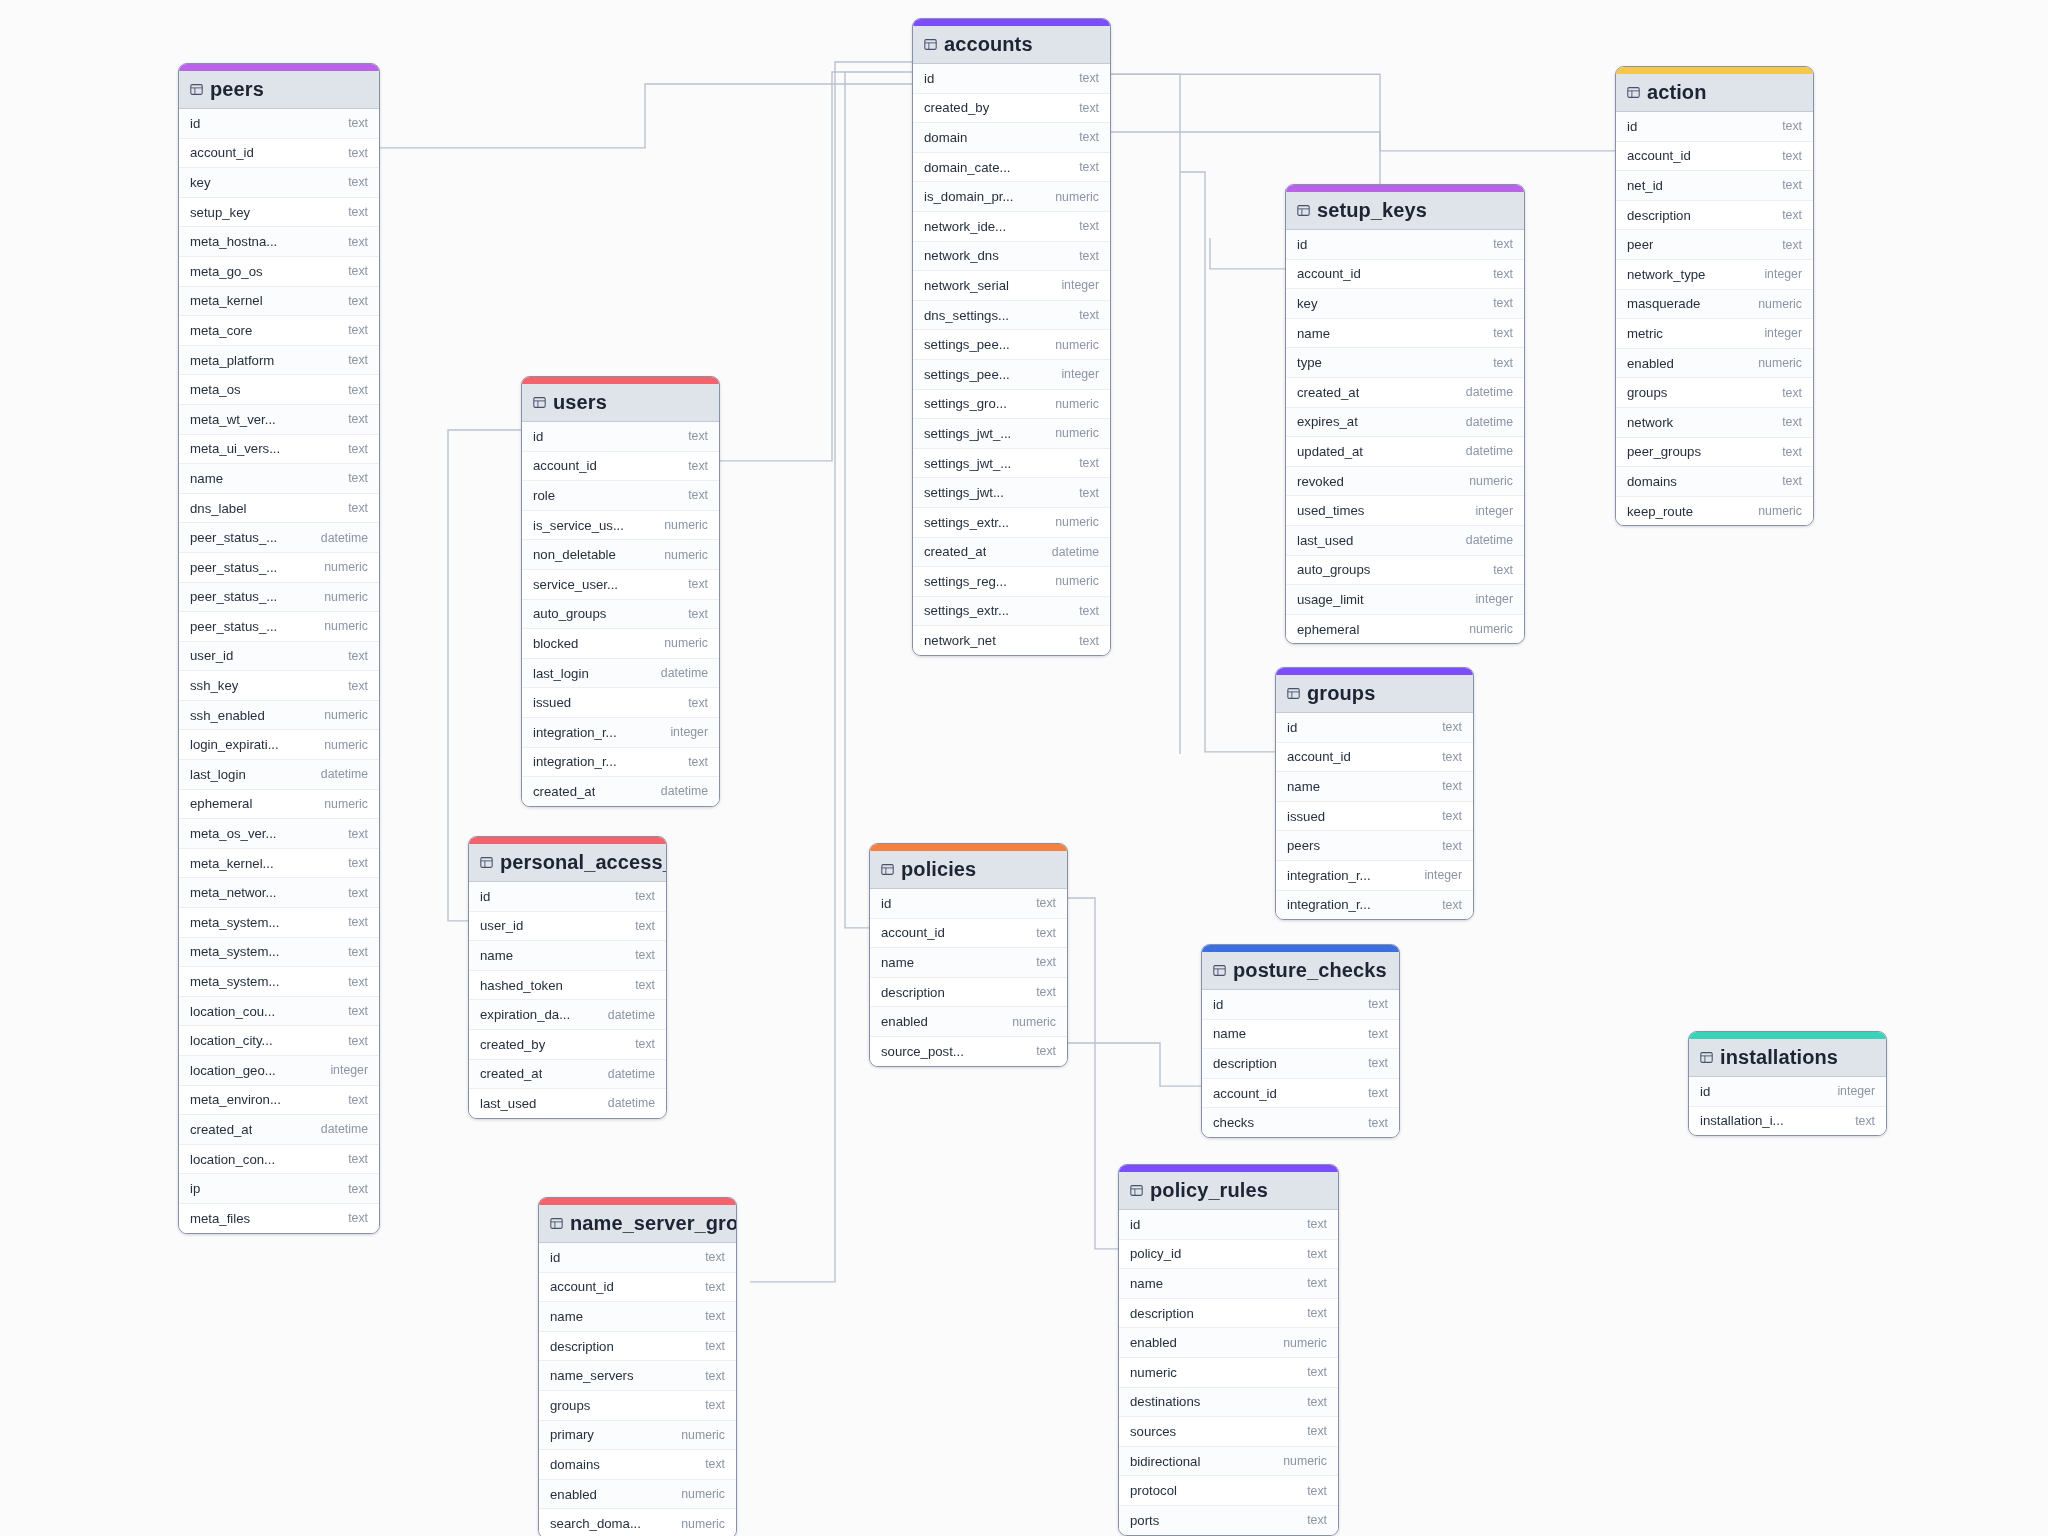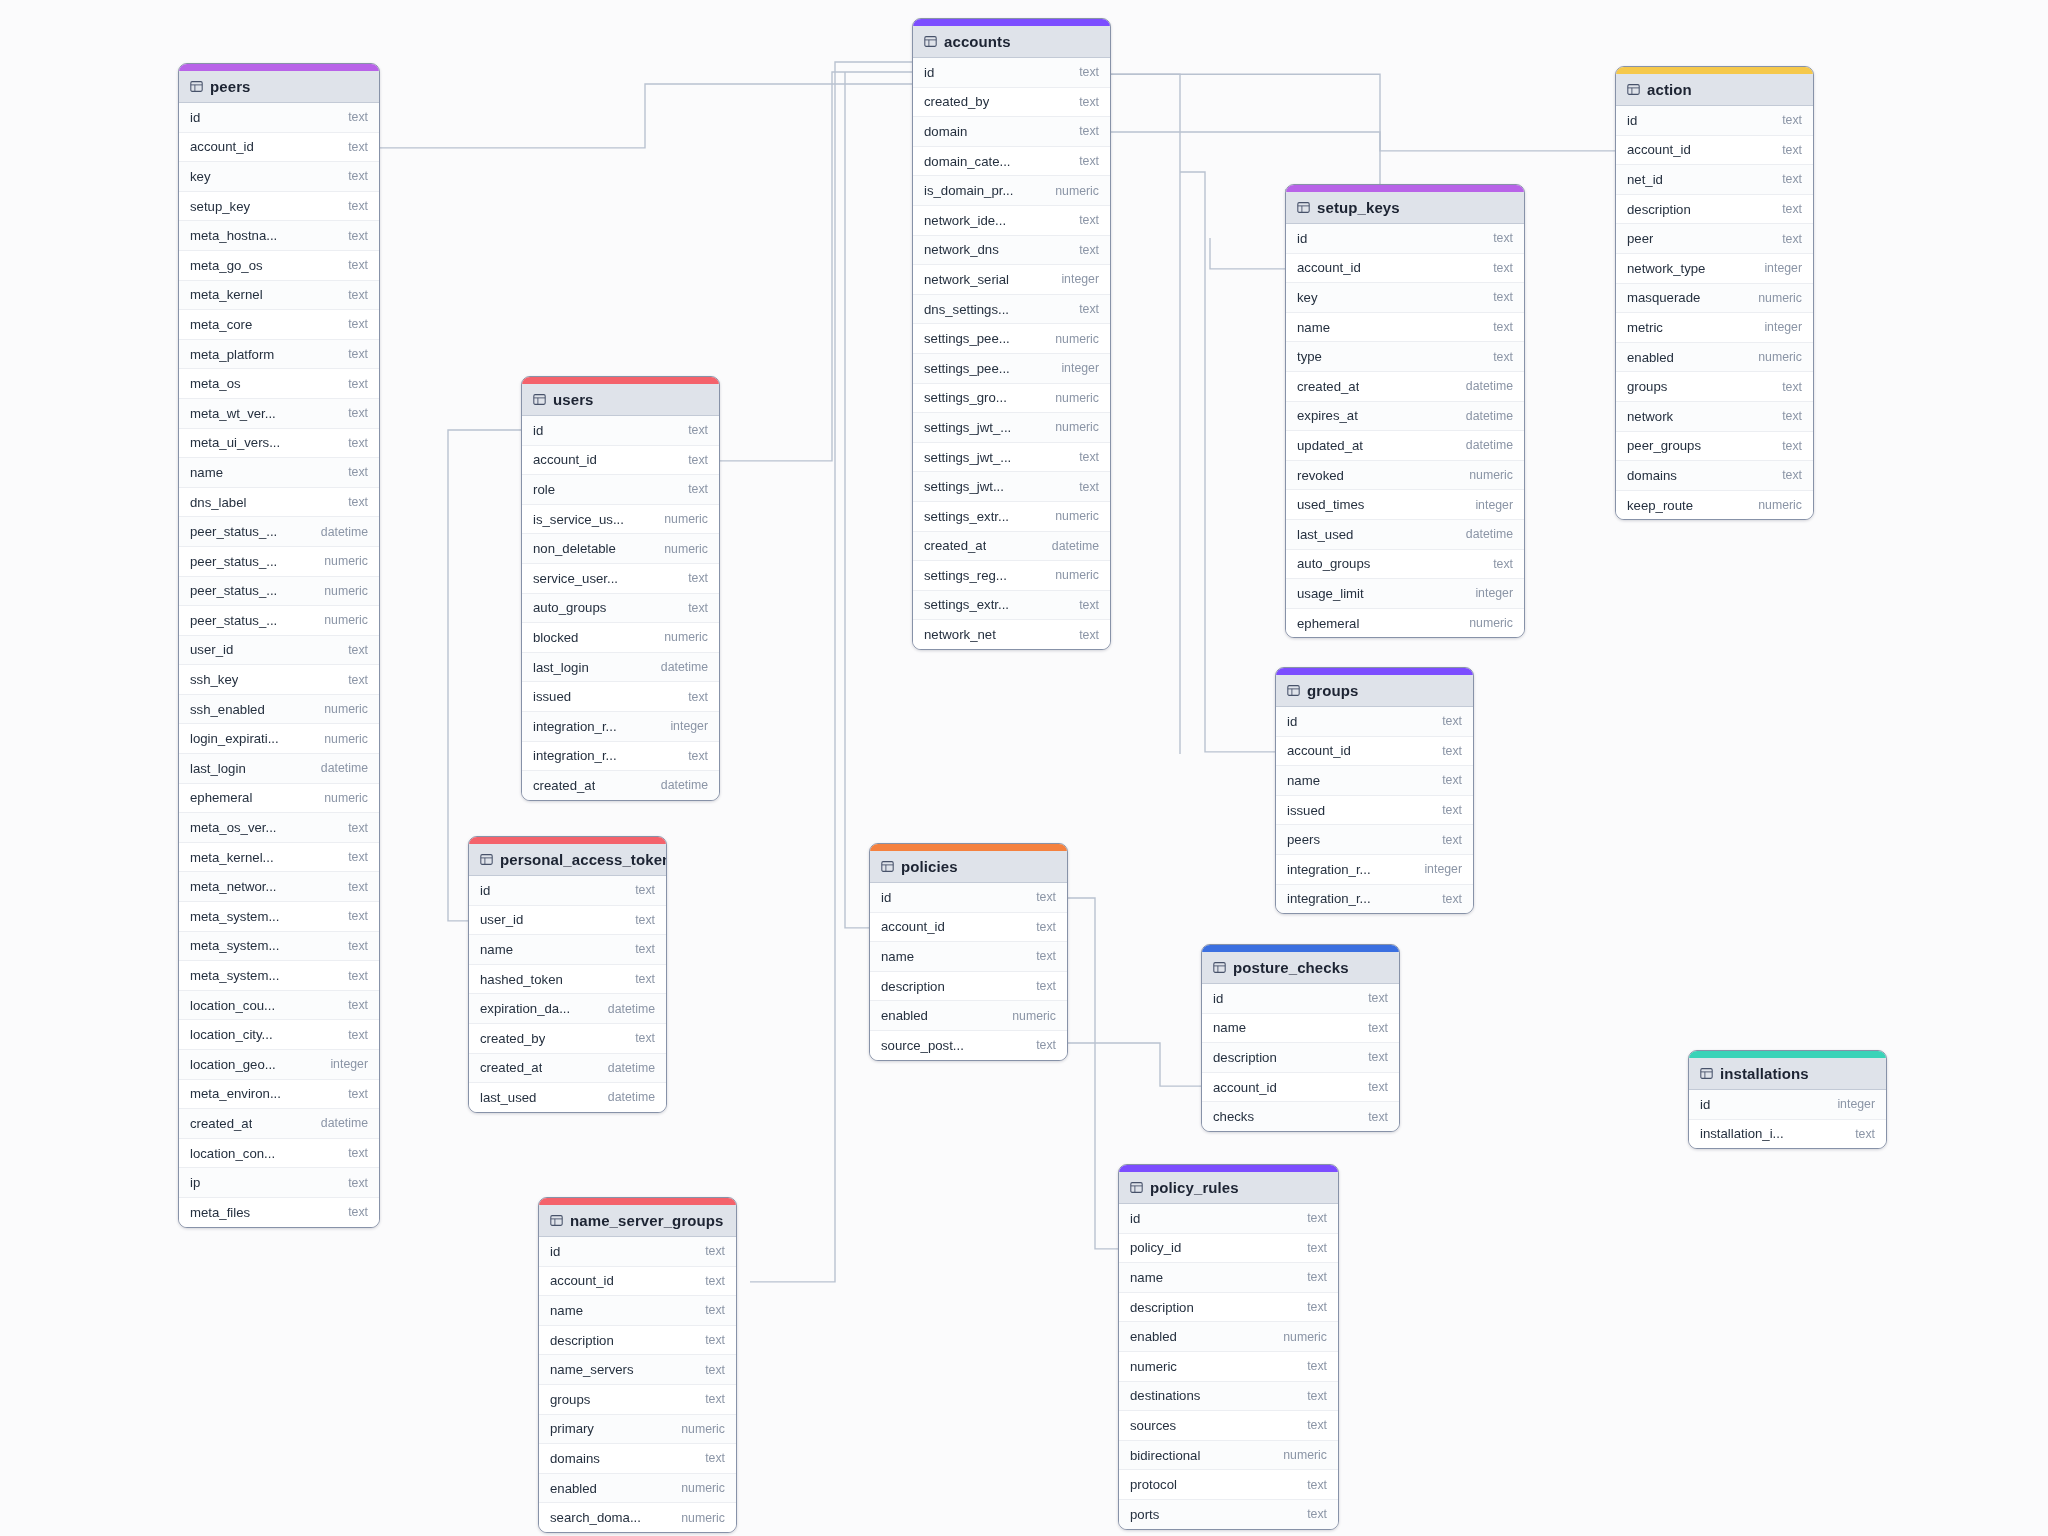--- a/index.html
+++ b/index.html
@@ -45,21 +45,21 @@
     border-bottom: 1px solid #c3cad6;
   }
   .table-header .tbl-icon {
     display: inline-block;
     width: 13px;
     height: 13px;
     flex: 0 0 13px;
     line-height: 0;
   }
   .table-header .tbl-name {
-    font-size: 15px;
+    font-size: 20px;
     font-weight: bold;
     color: #1d2433;
     letter-spacing: 0.1px;
     white-space: nowrap;
     text-align: center;
   }
   .col-row {
     display: flex;
     align-items: center;
     justify-content: space-between;
@@ -800,21 +800,21 @@
         </div>
         <div class="col-row">
           <span class="col-name">domains</span>
           <span class="col-type">text</span>
         </div>
         <div class="col-row">
           <span class="col-name">keep_route</span>
           <span class="col-type">numeric</span>
         </div>
       </div>
-      <div class="table-card" style="left: 1688px; top: 1031px; width: 199px; margin-top: 19px;">
+      <div class="table-card" style="left: 1688px; top: 1031px; width: 199px;">
         <div class="accent-bar" style="background: rgb(58, 211, 184);"></div>
         <div class="table-header">
           <span class="tbl-icon"><svg viewBox="0 0 16 16" width="13" height="13">
               <rect x="1" y="2" width="14" height="12" rx="1.6" fill="none" stroke="#47526a" stroke-width="1.3"></rect>
               <line x1="1" y1="6" x2="15" y2="6" stroke="#47526a" stroke-width="1.1"></line>
               <line x1="6" y1="6" x2="6" y2="14" stroke="#47526a" stroke-width="1.1"></line>
             </svg></span>
           <span class="tbl-name">installations</span>
         </div>
         <div class="col-row">

